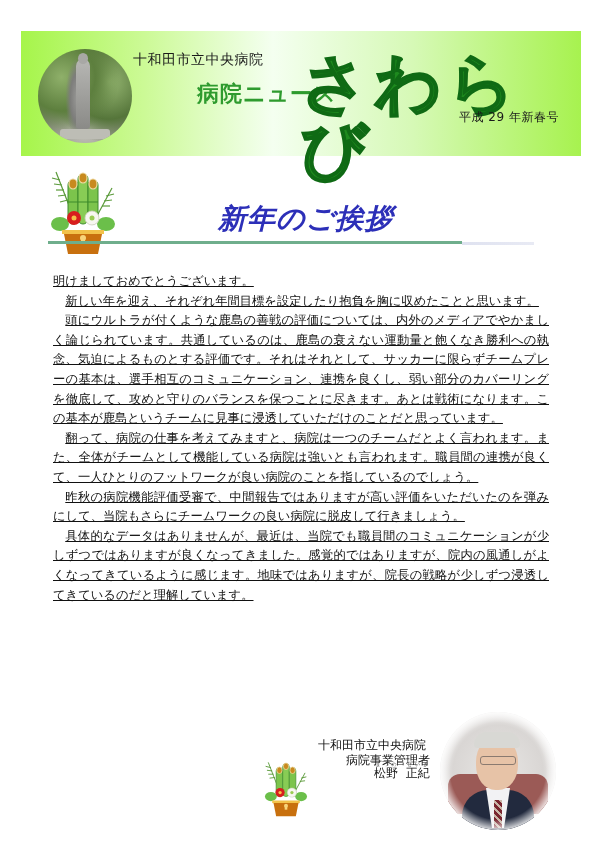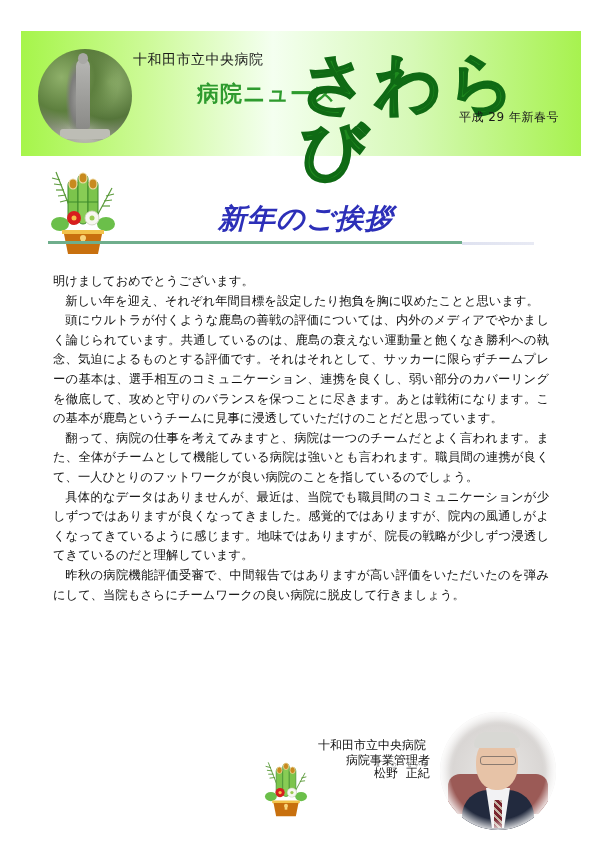--- a/index.html
+++ b/index.html
@@ -136,20 +136,21 @@
     }
     .body-text {
       position: absolute;
       left: 53px;
       top: 272px;
       width: 496px;
       font-size: 12.3px;
       line-height: 19.6px;
       color: #111;
       text-align: justify;
+      text-decoration: underline;
     }
     .body-text p {
       margin: 0;
     }
     .body-text p.indent {
       text-indent: 1em;
     }
     .sig {
       position: absolute;
       font-size: 12px;
@@ -293,22 +294,22 @@
 
 <div class="section-title">新年のご挨拶</div>
 <div class="title-rule"></div>
 <div class="title-rule-fade"></div>
 
 <div class="body-text">
   <p>明けましておめでとうございます。</p>
   <p class="indent">新しい年を迎え、それぞれ年間目標を設定したり抱負を胸に収めたことと思います。</p>
   <p class="indent">頭にウルトラが付くような鹿島の善戦の評価については、内外のメディアでやかましく論じられています。共通しているのは、鹿島の衰えない運動量と飽くなき勝利への執念、気迫によるものとする評価です。それはそれとして、サッカーに限らずチームプレーの基本は、選手相互のコミュニケーション、連携を良くし、弱い部分のカバーリングを徹底して、攻めと守りのバランスを保つことに尽きます。あとは戦術になります。この基本が鹿島というチームに見事に浸透していただけのことだと思っています。</p>
   <p class="indent">翻って、病院の仕事を考えてみますと、病院は一つのチームだとよく言われます。また、全体がチームとして機能している病院は強いとも言われます。職員間の連携が良くて、一人ひとりのフットワークが良い病院のことを指しているのでしょう。</p>
+  <p class="indent">昨秋の病院機能評価受審で、中間報告ではありますが高い評価をいただいたのを弾みにして、当院もさらにチームワークの良い病院に脱皮して行きましょう。</p>
   <p class="indent">具体的なデータはありませんが、最近は、当院でも職員間のコミュニケーションが少しずつではありますが良くなってきました。感覚的ではありますが、院内の風通しがよくなってきているように感じます。地味ではありますが、院長の戦略が少しずつ浸透してきているのだと理解しています。</p>
-  <p class="indent">昨秋の病院機能評価受審で、中間報告ではありますが高い評価をいただいたのを弾みにして、当院もさらにチームワークの良い病院に脱皮して行きましょう。</p>
 </div>
 
 <svg class="kadomatsu" style="left:263px; top:756px; width:46px; height:64px;" viewBox="0 0 70 86">
   <g stroke="#5a9a3a" stroke-width="1.4" fill="none">
     <path d="M8 4 L22 40"></path>
       <path d="M4 10 L12 12"></path>
       <path d="M6 16 L14 17"></path>
       <path d="M8 22 L16 22"></path>
       <path d="M10 28 L18 27"></path>
     <path d="M64 20 L50 46"></path>

